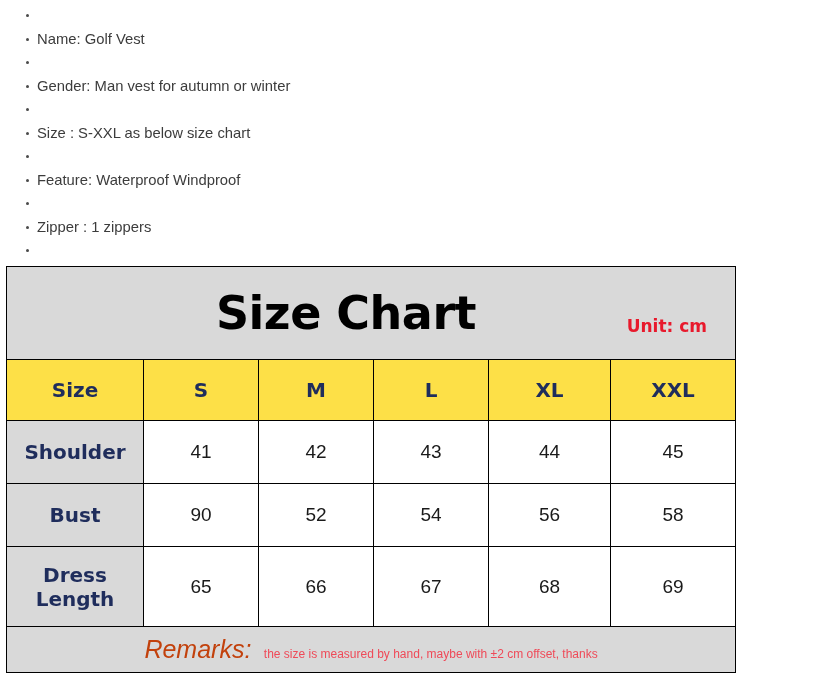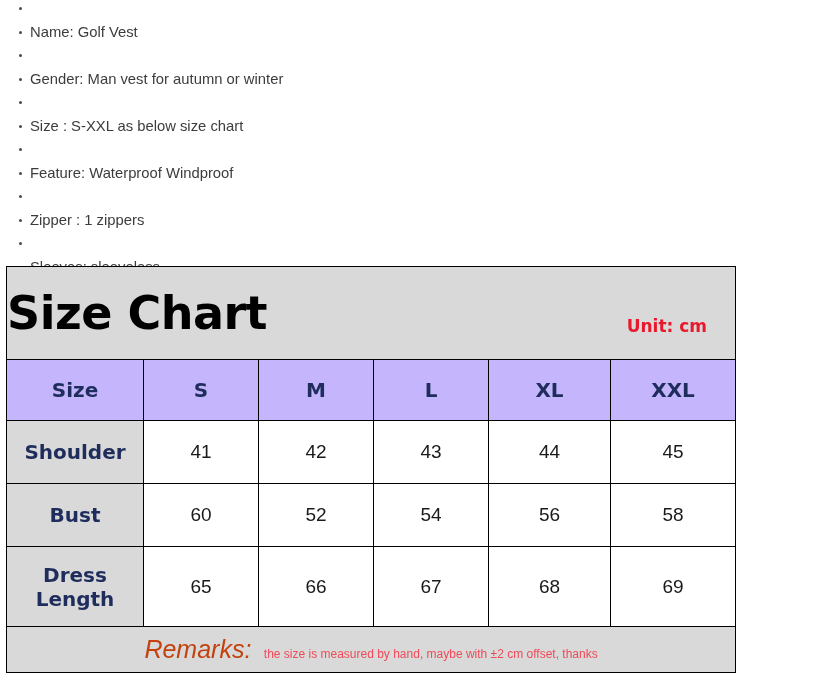--- a/index.html
+++ b/index.html
@@ -16,21 +16,21 @@
   }
 
   
   .spec-list {
     position: absolute;
     left: 0;
     top: 0;
     width: 480px;
     list-style: none;
     margin: 0;
-    padding: 0;
+    padding: 7px;
   }
   .spec-row {
     position: relative;
     padding-left: 30px;
     color: #3b3b3b;
     font-size: 14.5px;
     line-height: 1;
   }
   .spec-row.spacer { height: 16px; }
   .spec-row.text   { height: 31px; }
@@ -76,41 +76,41 @@
     background: #d9d9d9;
     position: relative;
   }
   .title-text {
     font-family: "DejaVu Sans", sans-serif;
     font-weight: bold;
     font-size: 46px;
     color: #000000;
     letter-spacing: -0.5px;
     display: block;
-    text-align: left;
+    text-align: center;
     padding-right: 50px;
     line-height: 92px;
   }
   .unit-text {
     position: absolute;
     right: 28px;
     top: 50%;
     transform: translateY(-50%);
     margin-top: 13px;
     color: #e8192c;
     font-weight: bold;
     font-size: 17px;
     font-family: "DejaVu Sans", sans-serif;
     white-space: nowrap;
     text-align: right;
   }
 
   .hdr-cell {
     height: 60px;
-    background: #c4b5fd;
+    background: #fde047;
     color: #1f2d5c;
     font-weight: bold;
     font-size: 20px;
     font-family: "DejaVu Sans", sans-serif;
   }
   .hdr-cell.label { font-size: 20px; }
 
   .rowlabel {
     background: #d9d9d9;
     color: #1f2d5c;
@@ -210,21 +210,21 @@
       <td class="rowlabel">Shoulder</td>
       <td class="datacell">41</td>
       <td class="datacell">42</td>
       <td class="datacell">43</td>
       <td class="datacell">44</td>
       <td class="datacell">45</td>
     </tr>
 
     <tr class="r-bust">
       <td class="rowlabel">Bust</td>
-      <td class="datacell">60</td>
+      <td class="datacell">90</td>
       <td class="datacell">52</td>
       <td class="datacell">54</td>
       <td class="datacell">56</td>
       <td class="datacell">58</td>
     </tr>
 
     <tr class="r-dress">
       <td class="rowlabel">Dress Length</td>
       <td class="datacell">65</td>
       <td class="datacell">66</td>

